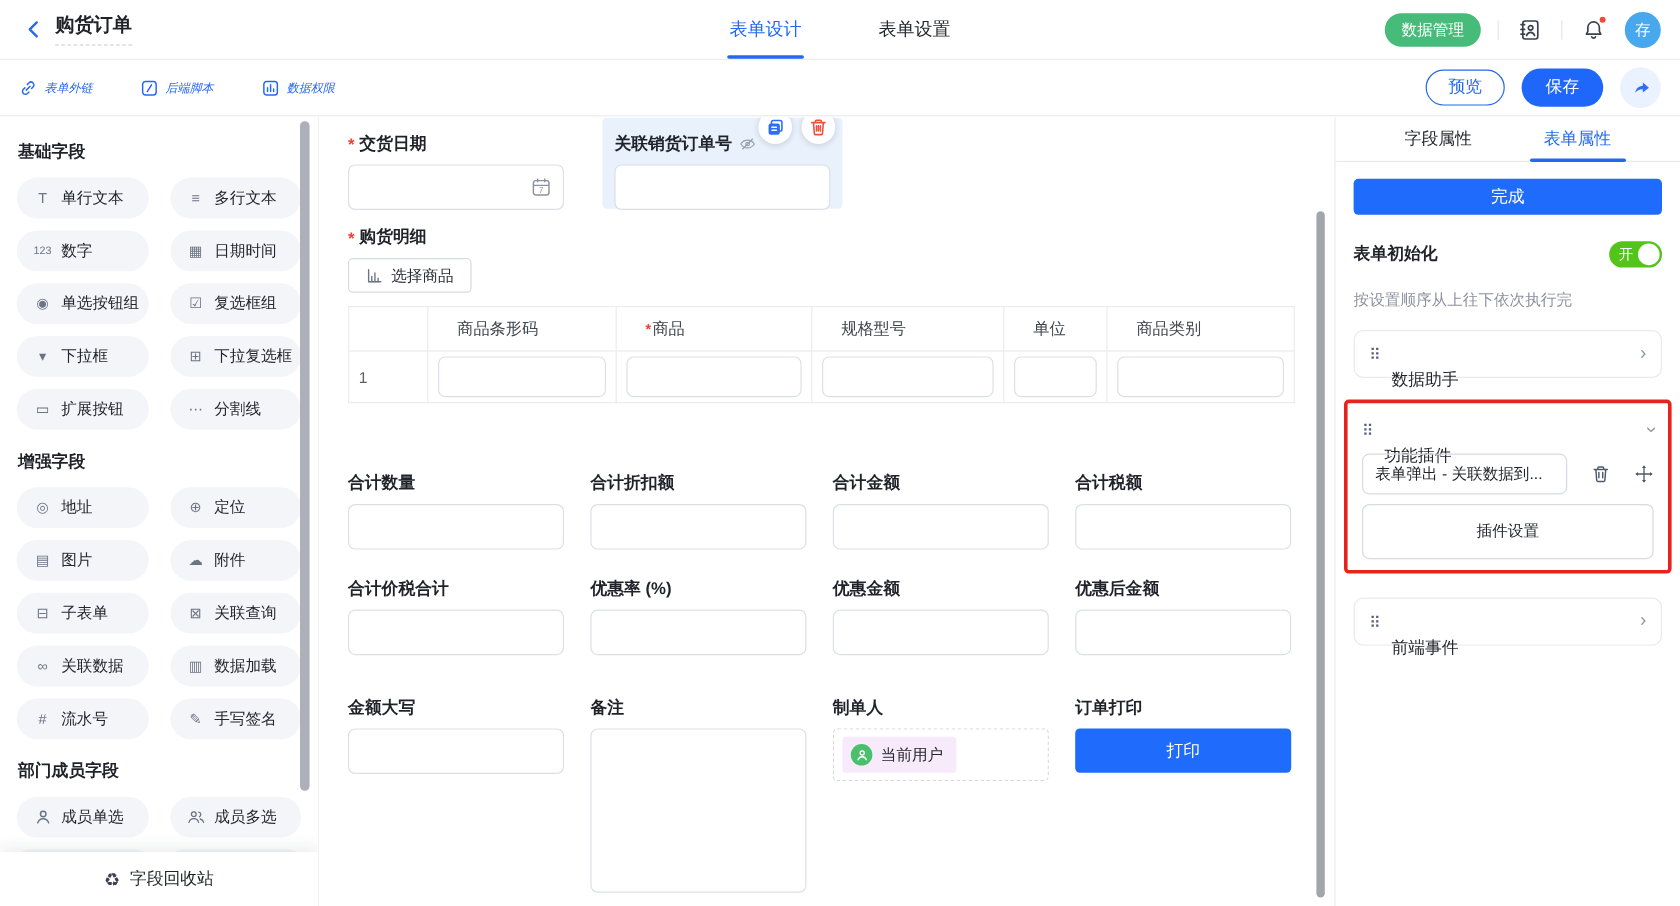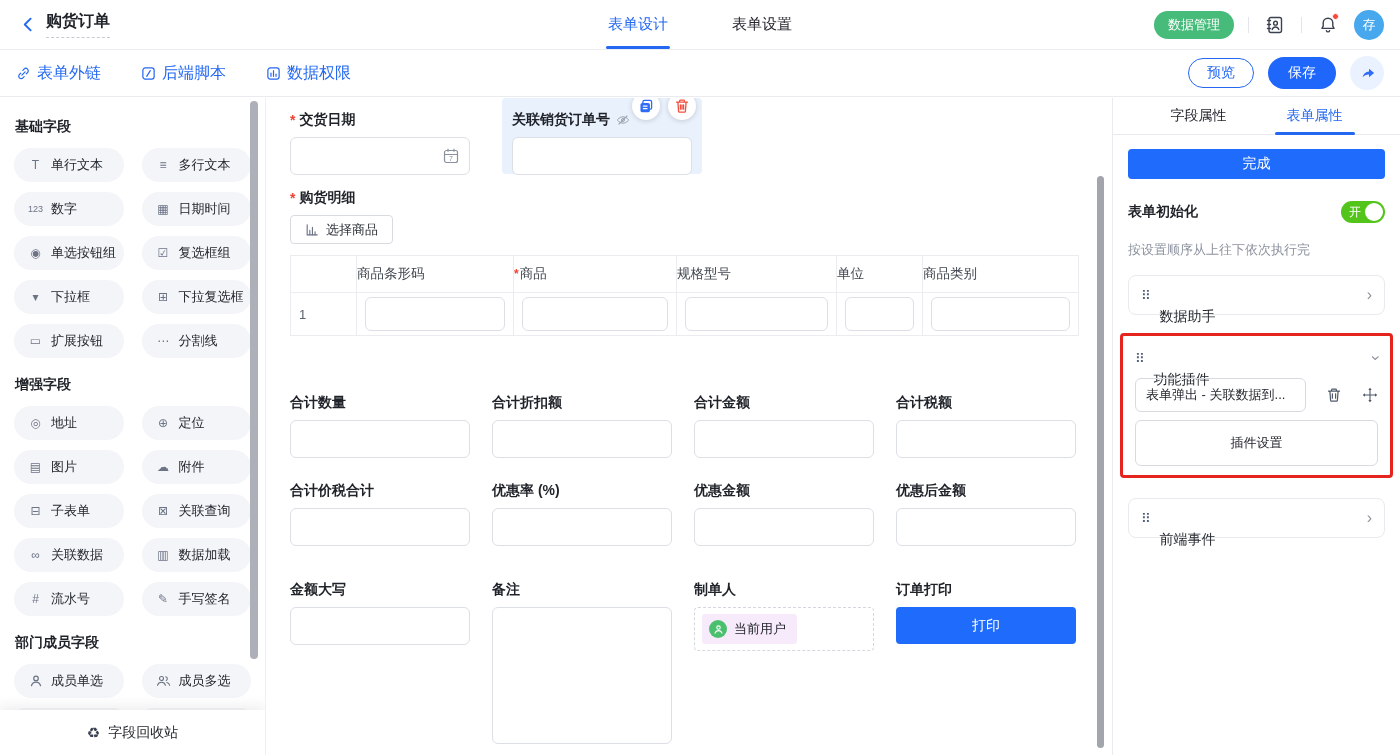--- a/index.html
+++ b/index.html
@@ -19,21 +19,21 @@
   .header-right { margin-left:auto; display:flex; align-items:center; gap:14px; position:relative; z-index:2; }
   .pill-green { height:28px; padding:0 14px; border-radius:14px; background:#46bb7a; color:#fff; font-size:13px; display:flex; align-items:center; cursor:pointer; }
   .vdiv { width:1px; height:16px; background:#e3e5ea; }
   .hicon { width:24px; height:24px; display:flex; align-items:center; justify-content:center; position:relative; cursor:pointer; }
   .bell-dot { position:absolute; top:0px; right:1px; width:7px; height:7px; border-radius:50%; background:#f5483b; border:1px solid #fff; }
   .avatar { width:30px; height:30px; border-radius:50%; background:#47a8ee; color:#fff; font-size:13px; display:flex; align-items:center; justify-content:center; cursor:pointer; }
 
   
   .toolbar { height:47px; border-bottom:1px solid #e9ebef; display:flex; align-items:center; padding:0 16px; background:#fff; }
   .tb-links { display:flex; align-items:center; gap:40px; }
-  .tb-link { display:flex; align-items:center; gap:6px; color:#2468f2; font-size:16px; cursor:pointer; }
+  .tb-link { display:flex; align-items:flex-end; gap:6px; color:#2468f2; font-size:10px; cursor:pointer;font-style:italic; }
   .tb-right { margin-left:auto; display:flex; align-items:center; gap:14px; }
   .btn-outline { height:30px; padding:12px 18px; border:1px solid #2468f2; border-radius:16px; background:#fff; color:#2468f2; font-size:14px; display:flex; align-items:center; cursor:pointer; }
   .btn-primary { height:32px; padding:0 20px; border:none; border-radius:16px; background:#1f66fb; color:#fff; font-size:14px; display:flex; align-items:center; cursor:pointer; }
   .share-circle { width:34px; height:34px; border-radius:50%; background:#eaf2ff; display:flex; align-items:center; justify-content:center; cursor:pointer; }
 
   
   .body-grid { position:absolute; top:98px; left:0; right:0; bottom:0; display:flex; }
 
   
   .sidebar { position:relative; width:266px; border-right:1px solid #eef0f3; background:#fff; overflow:hidden; }
@@ -59,21 +59,21 @@
   .fieldA .inp { margin-top:8px; position:relative; }
   .cal-ic { position:absolute; right:9px; top:9px; }
   .sel-wrap { margin-left:32px; width:200px; background:#e9f1fd; border-radius:4px; padding:13px 10px 10px; position:relative; height:76px; }
   .sel-wrap .inp { margin-top:8px; width:180px; }
   .float-ics { position:absolute; top:-6px; right:6px; display:flex; gap:8px; }
   .circle-ic { width:28px; height:28px; border-radius:50%; background:#fff; box-shadow:0 1px 5px rgba(31,35,41,.18); display:flex; align-items:center; justify-content:center; cursor:pointer; }
   .detail-block { margin:14px 0 0 24px; }
   .btn-select { margin-top:8px; height:29px; border:1px solid #d8dbe0; border-radius:4px; background:#fff; display:inline-flex; align-items:center; gap:7px; padding:0 14px; font-size:13px; color:#2a2e36; cursor:pointer; }
   table.sub { margin-top:11px; border-collapse:collapse; table-layout:fixed; width:788px; }
   table.sub th, table.sub td { border:1px solid #ebecef; font-weight:400; text-align:left; }
-  table.sub th { height:37px; padding:0 0; font-size:13.5px; color:#3f454e; background:#fff;margin-left:44px; }
+  table.sub th { height:37px; padding:0 24px; font-size:13.5px; color:#3f454e; background:#fff;margin-left:44px; }
   table.sub td { height:42px; padding:4px 8px; }
   td.rownum { text-align:center; color:#5c626b; font-size:13px; }
   .cell-inp { width:100%; height:34px; border:1px solid #dcdfe6; border-radius:6px; background:#fff; }
   .sum-grid { margin:58px 0 0 24px; display:grid; grid-template-columns:repeat(4,180px); column-gap:22px; row-gap:24px; }
   .sum-cell .inp { margin-top:8px; }
   .rowD { margin:35px 0 0 24px; display:grid; grid-template-columns:repeat(4,180px); column-gap:22px; align-items:start; }
   .remark-ta { margin-top:8px; width:180px; height:137px; border:1px solid #dcdfe6; border-radius:6px; background:#fff; }
   .dash-box { margin-top:8px; width:180px; height:44px; border:1px dashed #d4d7dd; border-radius:4px; padding:6px 7px; display:flex; align-items:center; }
   .user-tag { height:30px; background:#f7ebfb; border-radius:3px; display:flex; align-items:center; gap:7px; padding:0 11px 0 7px; font-size:13px; color:#23262c; }
   .tag-avatar { width:18px; height:18px; border-radius:50%; background:#4ac06e; display:flex; align-items:center; justify-content:center; }

